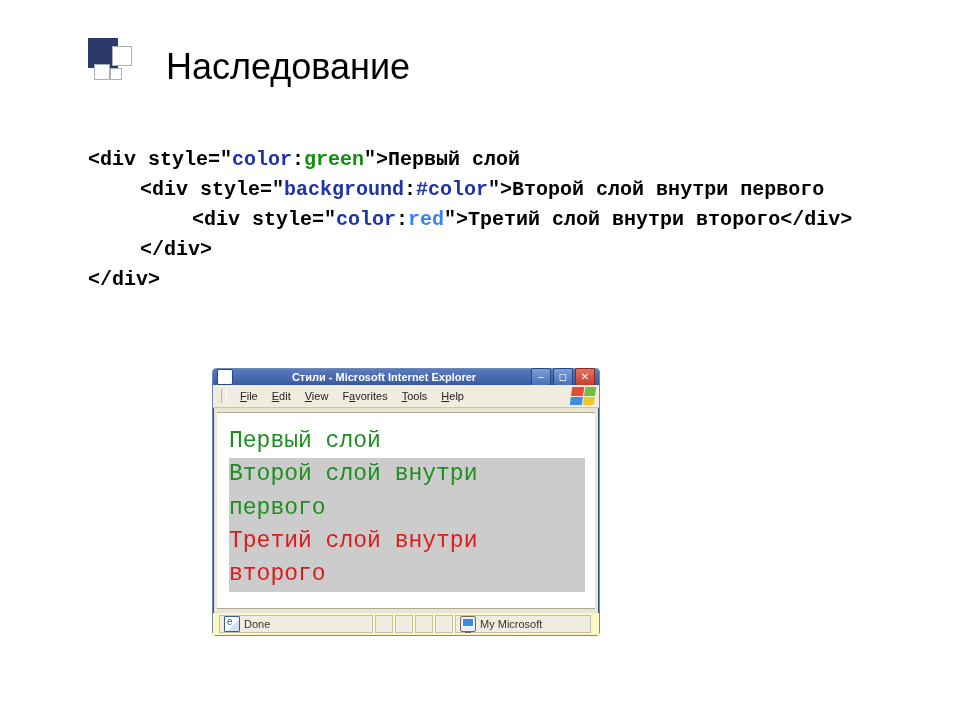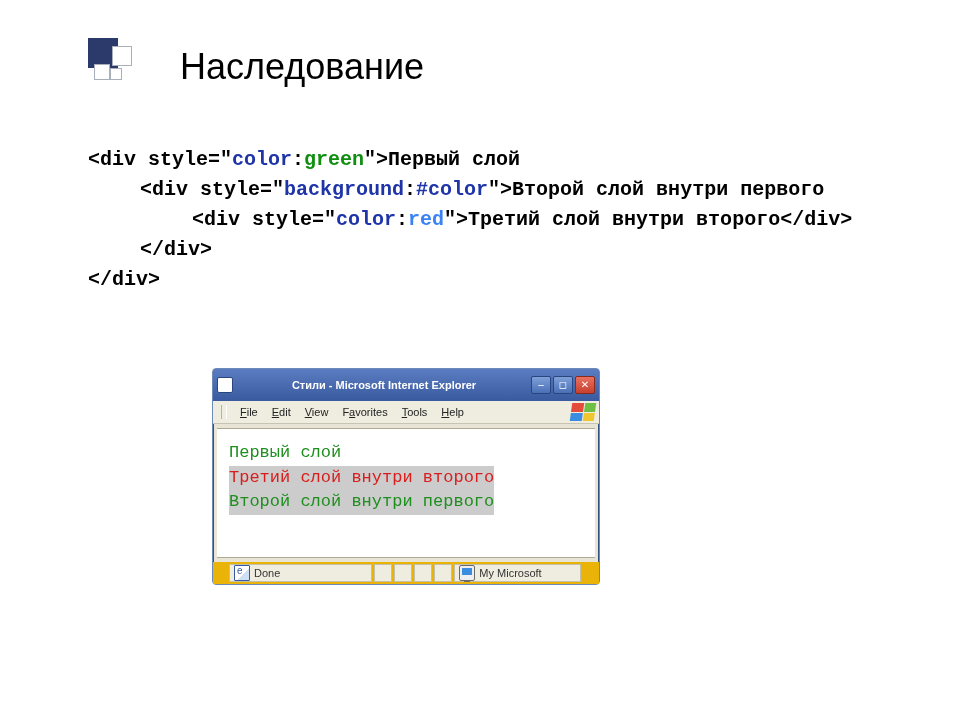--- a/index.html
+++ b/index.html
@@ -56,21 +56,21 @@
     top: 30px;
     left: 22px;
     width: 10px;
     height: 10px;
     border: 1px solid #aab0bb;
     background: #fff;
   }
   h1.title {
     position: absolute;
     top: 46px;
-    left: 180px;
+    left: 166px;
     margin: 0;
     font-weight: 400;
     font-size: 36px;
     color: #000;
   }
   
   .codeblock {
     position: absolute;
     top: 145px;
     left: 88px;
@@ -94,21 +94,21 @@
     left: 212px;
     width: 386px;
     background: #e8e4d6;
     border: 1px solid #6d89b8;
     border-radius: 4px;
     box-shadow: 0 0 0 1px #344f82 inset;
     font-family: Tahoma, Arial, sans-serif;
     font-size: 11px;
   }
   .ie-titlebar {
-    height: 32px;
+    height: 16px;
     background: linear-gradient(to bottom, #5a7cc0 0%, #3a5aa0 100%);
     color: #fff;
     display: flex;
     align-items: center;
     padding: 0 4px;
     border-top-left-radius: 3px;
     border-top-right-radius: 3px;
   }
   .ie-titlebar .tb-icon {
     width: 14px; height: 14px; margin-right: 4px;
@@ -177,34 +177,34 @@
   .winlogo span:nth-child(3){background:#3b8de0;}
   .winlogo span:nth-child(4){background:#f0c62e;}
   .ie-content {
     background: #ffffff;
     border-top: 1px solid #aeaa96;
     border-bottom: 1px solid #aeaa96;
     margin: 4px;
     padding: 12px 10px 16px 12px;
     min-height: 100px;
     font-family: "Courier New", Courier, monospace;
-    font-size: 17px;
+    font-size: 23px;
     line-height: 1.45;
   }
   .layer1 { color: #1e8f1e; }
   .layer2 { background: #cccccc; color: #1e8f1e; display:inline-block; }
   .layer3 { background: #cccccc; color: #d91d1d; display:inline-block; }
   .ie-status {
     height: 22px;
-    background: #eab308;
+    background: #fef9c3;
     display: flex;
     align-items: center;
     font-size: 11px;
     color: #333;
-    padding: 0 16px;
+    padding: 0 6px;
   }
   .status-cell {
     border: 1px solid #c3bfa9;
     background: #efece0;
     height: 18px;
     box-sizing: border-box;
     display: flex;
     align-items: center;
     padding: 0 4px;
     margin-right: 2px;
@@ -280,22 +280,22 @@
       <div class="mitem"><u>H</u><span>elp</span></div>
       <div class="winlogo">
           <span></span>
           <span></span>
           <span></span>
           <span></span>
         </div>
     </div>
     <div class="ie-content">
       <div class="layer1">Первый слой</div>
+      <div><span class="layer2">Второй слой внутри первого</span></div>
       <div><span class="layer3">Третий слой внутри второго</span></div>
-      <div><span class="layer2">Второй слой внутри первого</span></div>
     </div>
     <div class="ie-status">
       <div class="status-cell" style="flex:1.6">
         <div class="sicon page"></div>
         <span>Done</span>
       </div>
       <div class="status-cell" style="width:18px"></div>
       <div class="status-cell" style="width:18px"></div>
       <div class="status-cell" style="width:18px"></div>
       <div class="status-cell" style="width:18px"></div>

